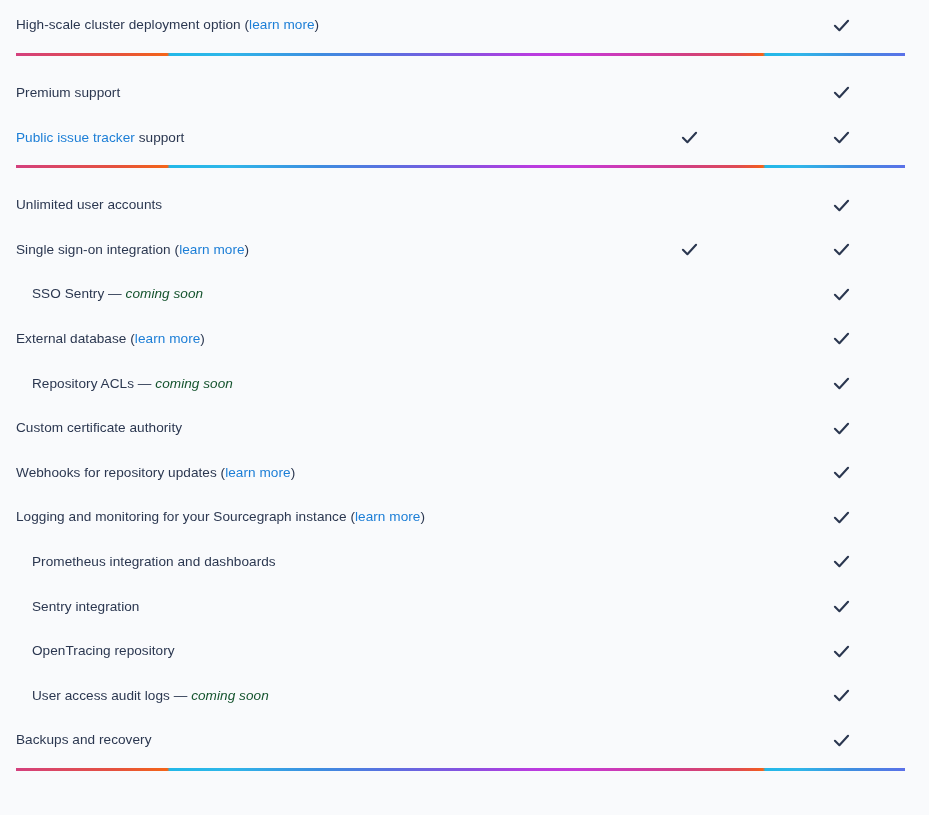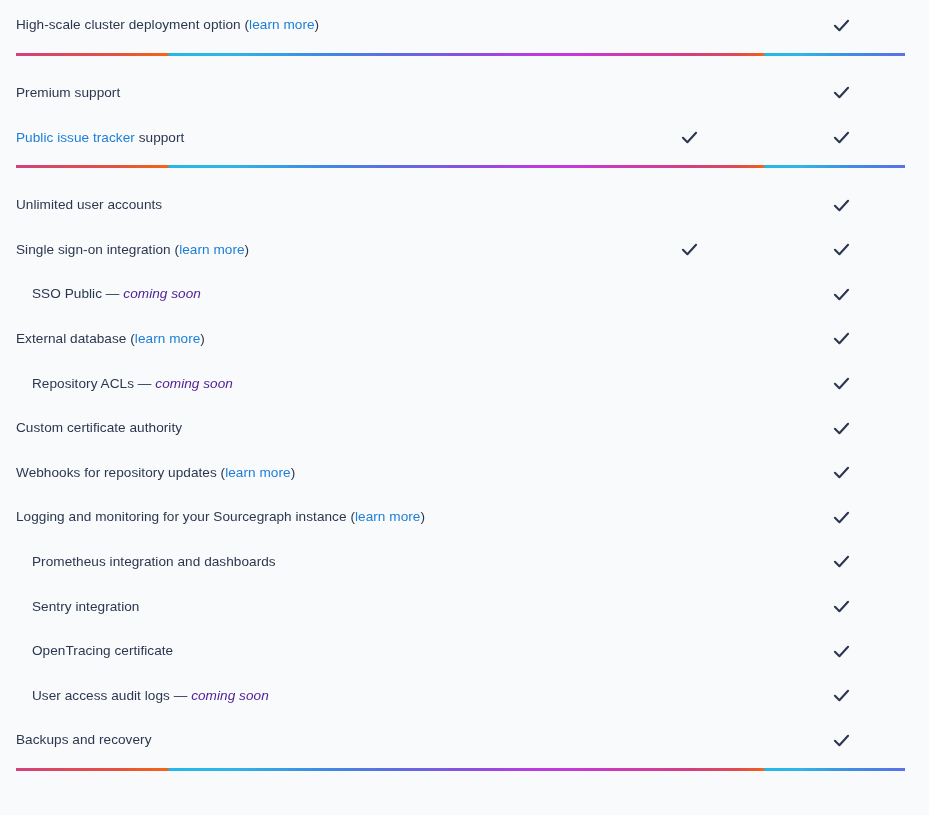--- a/index.html
+++ b/index.html
@@ -51,21 +51,21 @@
   }
 
   .feature-label a,
   .feature-label .lnk {
     color: #1c7ed6;
     text-decoration: none;
     cursor: pointer;
   }
   .feature-label .muted-note {
     font-style: italic;
-    color: #4c1d95;
+    color: #14532d;
   }
 
   
   .check-cell {
     position: absolute;
     top: 0;
     height: 100%;
     width: 30px;
     display: flex;
     align-items: center;
@@ -177,21 +177,21 @@
             <path d="M4.5 12.4 L9.6 17.4 L19.5 6.6"></path>
           </svg>
         </span>
         <span class="check-cell col-2">
           <svg viewBox="0 0 24 24" aria-hidden="true">
             <path d="M4.5 12.4 L9.6 17.4 L19.5 6.6"></path>
           </svg>
         </span>
       </div>
       <div class="feature-row indented">
-        <span class="feature-label"><span>SSO Public — </span><em class="muted-note">coming soon</em></span>
+        <span class="feature-label"><span>SSO Sentry — </span><em class="muted-note">coming soon</em></span>
         <span class="check-cell col-2">
           <svg viewBox="0 0 24 24" aria-hidden="true">
             <path d="M4.5 12.4 L9.6 17.4 L19.5 6.6"></path>
           </svg>
         </span>
       </div>
       <div class="feature-row">
         <span class="feature-label"><span>External database (</span><a class="lnk" href="#">learn more</a><span>)</span></span>
         <span class="check-cell col-2">
           <svg viewBox="0 0 24 24" aria-hidden="true">
@@ -241,21 +241,21 @@
       </div>
       <div class="feature-row indented">
         <span class="feature-label"><span>Sentry integration</span></span>
         <span class="check-cell col-2">
           <svg viewBox="0 0 24 24" aria-hidden="true">
             <path d="M4.5 12.4 L9.6 17.4 L19.5 6.6"></path>
           </svg>
         </span>
       </div>
       <div class="feature-row indented">
-        <span class="feature-label"><span>OpenTracing certificate</span></span>
+        <span class="feature-label"><span>OpenTracing repository</span></span>
         <span class="check-cell col-2">
           <svg viewBox="0 0 24 24" aria-hidden="true">
             <path d="M4.5 12.4 L9.6 17.4 L19.5 6.6"></path>
           </svg>
         </span>
       </div>
       <div class="feature-row indented">
         <span class="feature-label"><span>User access audit logs — </span><em class="muted-note">coming soon</em></span>
         <span class="check-cell col-2">
           <svg viewBox="0 0 24 24" aria-hidden="true">

